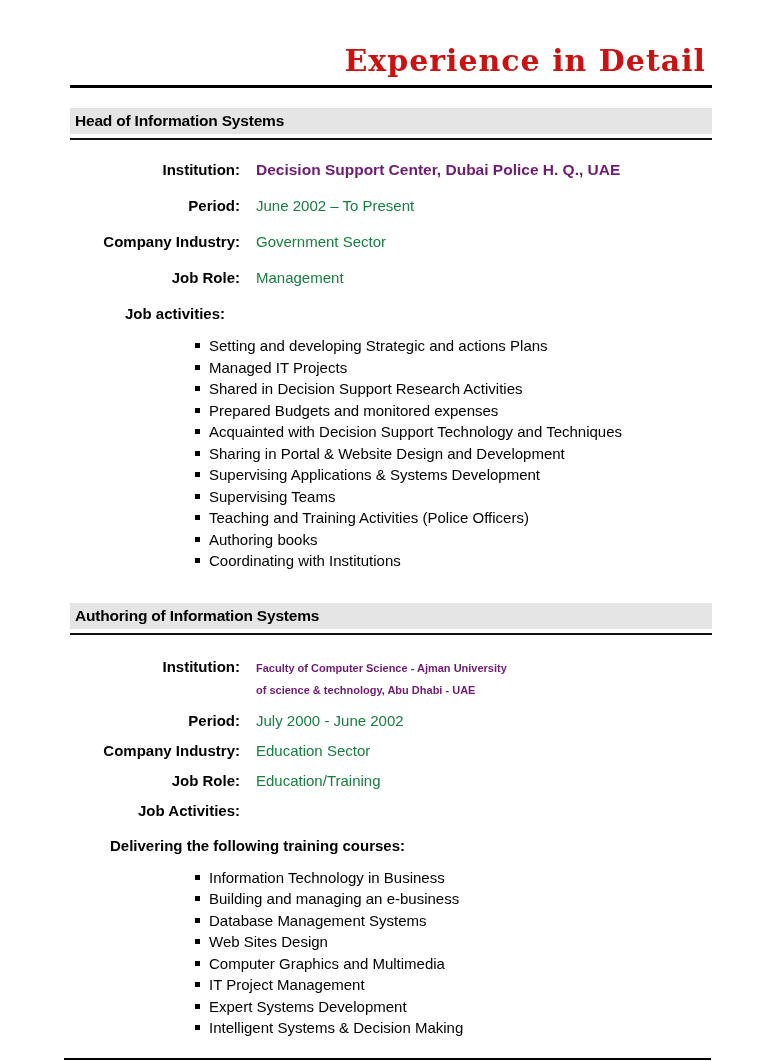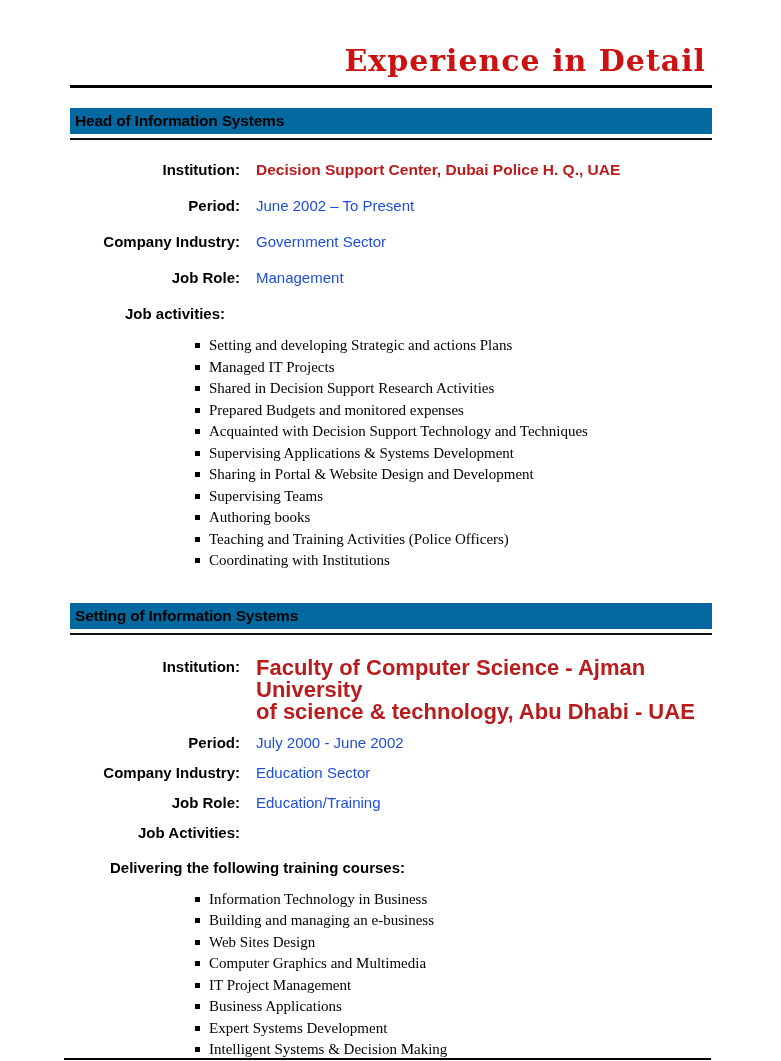--- a/index.html
+++ b/index.html
@@ -27,21 +27,21 @@
     padding-right: 6px;
     line-height: 34px;
   }
   .title-rule {
     border: none;
     border-top: 3px solid #000000;
     margin-top: 7px;
   }
   
   .section-bar {
-    background: #0369a1;
+    background: #e5e5e5;
     padding: 4px 6px 4px 5px;
     font-weight: bold;
     font-size: 15.5px;
     letter-spacing: -0.2px;
   }
   .bar-rule {
     border: none;
     border-top: 2px solid #111111;
     margin-top: 4px;
   }
@@ -57,42 +57,41 @@
     gap: 16px;
   }
   .section-2 .fields { margin-top: 22px; row-gap: 10px; }
   .f-label {
     text-align: right;
     font-weight: bold;
     line-height: 20px;
     white-space: nowrap;
   }
   .f-value { line-height: 20px; }
-  .v-red  { color: #b91c1c; font-weight: bold; font-size: 15.5px; }
-  .v-blue { color: #1d4ed8; }
-  .v-red.two-line { font-size: 22px; line-height: 22px; }
+  .v-red  { color: #701a75; font-weight: bold; font-size: 15.5px; }
+  .v-blue { color: #15803d; }
+  .v-red.two-line { font-size: 11px; line-height: 22px; }
   
   .activities-label {
     font-weight: bold;
     margin: 17px 0 0 55px;
   }
   .courses-intro {
     font-weight: bold;
     margin: 16px 0 0 40px;
   }
   ul.bullets {
     list-style: none;
     margin: 13px 0 0 125px;
   }
   .section-2 ul.bullets { }
   ul.bullets li {
     display: flex;
     align-items: flex-start;
     line-height: 21.5px;
-    font-family: Liberation Serif, serif;
   }
   .sq {
     flex: 0 0 auto;
     width: 5px;
     height: 5px;
     background: #000000;
     margin: 8px 9px 0 0;
   }
   
   .footer-rule {
@@ -147,47 +146,47 @@
       <li>
           <span class="sq"></span>
           <span>Prepared Budgets and monitored expenses</span>
         </li>
       <li>
           <span class="sq"></span>
           <span>Acquainted with Decision Support Technology and Techniques</span>
         </li>
       <li>
           <span class="sq"></span>
+          <span>Sharing in Portal &amp; Website Design and Development</span>
+        </li>
+      <li>
+          <span class="sq"></span>
           <span>Supervising Applications &amp; Systems Development</span>
         </li>
       <li>
           <span class="sq"></span>
-          <span>Sharing in Portal &amp; Website Design and Development</span>
-        </li>
-      <li>
-          <span class="sq"></span>
           <span>Supervising Teams</span>
         </li>
       <li>
           <span class="sq"></span>
+          <span>Teaching and Training Activities (Police Officers)</span>
+        </li>
+      <li>
+          <span class="sq"></span>
           <span>Authoring books</span>
-        </li>
-      <li>
-          <span class="sq"></span>
-          <span>Teaching and Training Activities (Police Officers)</span>
         </li>
       <li>
           <span class="sq"></span>
           <span>Coordinating with Institutions</span>
         </li>
     </ul>
   </div>
 
   <div class="section section-2">
-    <div class="section-bar">Setting of Information Systems</div>
+    <div class="section-bar">Authoring of Information Systems</div>
     <hr class="bar-rule">
 
     <div class="fields">
       <div class="f-label">Institution:</div>
       <div class="f-value v-red two-line">
         <div>Faculty of Computer Science - Ajman University</div>
         <div>of science &amp; technology, Abu Dhabi  - UAE</div>
       </div>
 
       <div class="f-label">Period:</div>
@@ -209,33 +208,33 @@
       <li>
           <span class="sq"></span>
           <span>Information Technology in Business</span>
         </li>
       <li>
           <span class="sq"></span>
           <span>Building and managing an e-business</span>
         </li>
       <li>
           <span class="sq"></span>
+          <span>Database Management Systems</span>
+        </li>
+      <li>
+          <span class="sq"></span>
           <span>Web Sites Design</span>
         </li>
       <li>
           <span class="sq"></span>
           <span>Computer Graphics and Multimedia</span>
         </li>
       <li>
           <span class="sq"></span>
           <span>IT Project Management</span>
-        </li>
-      <li>
-          <span class="sq"></span>
-          <span>Business Applications</span>
         </li>
       <li>
           <span class="sq"></span>
           <span>Expert Systems Development</span>
         </li>
       <li>
           <span class="sq"></span>
           <span>Intelligent Systems &amp; Decision Making</span>
         </li>
     </ul>

